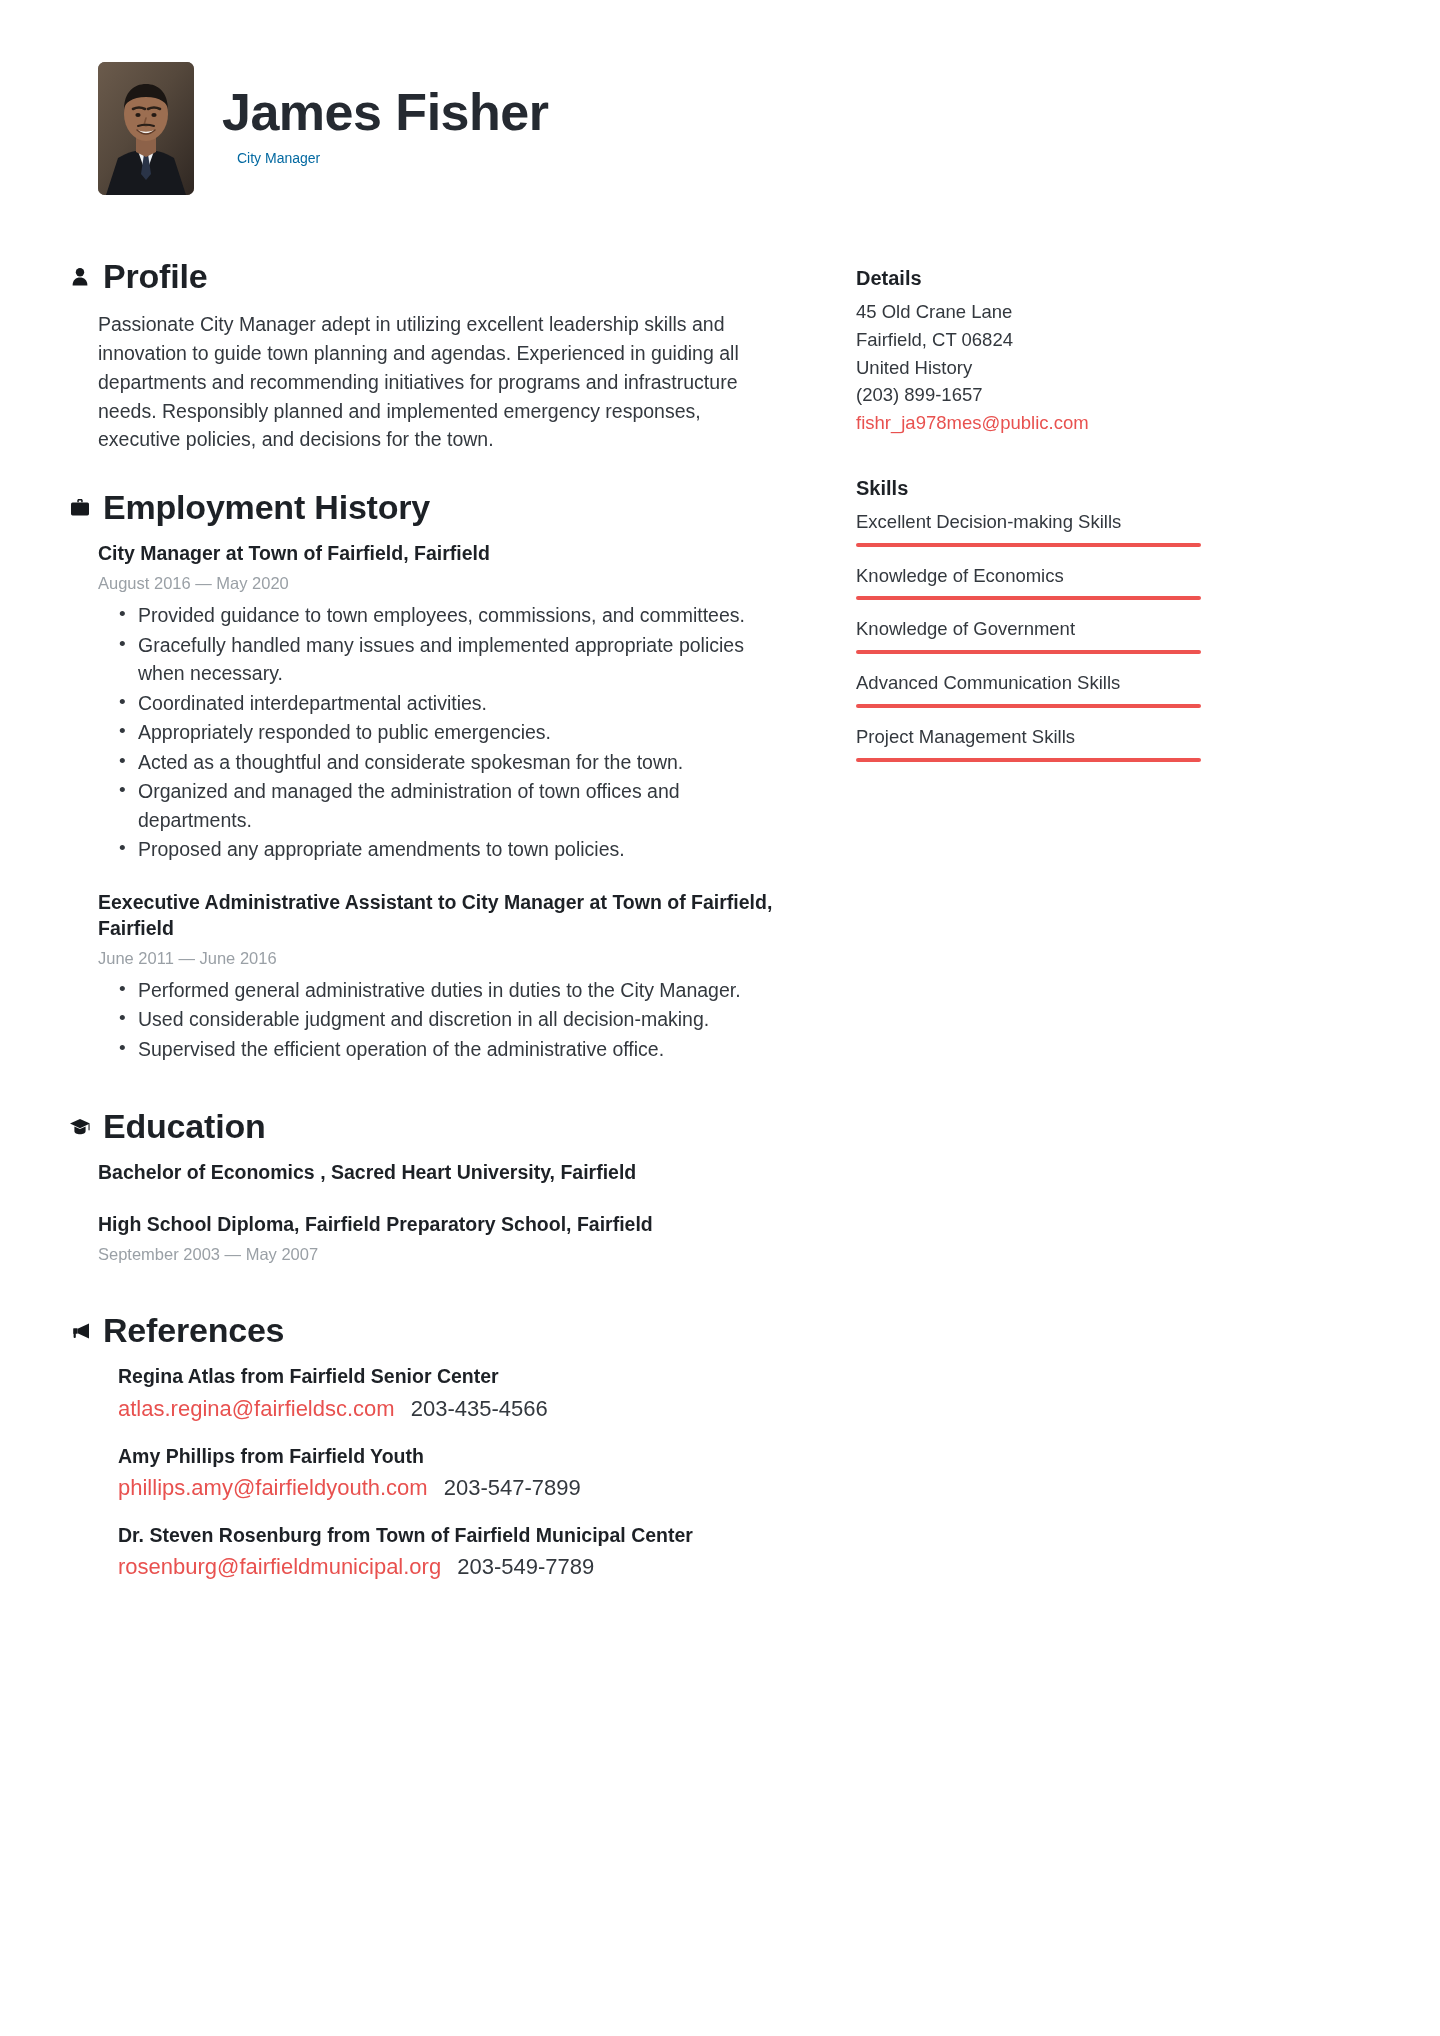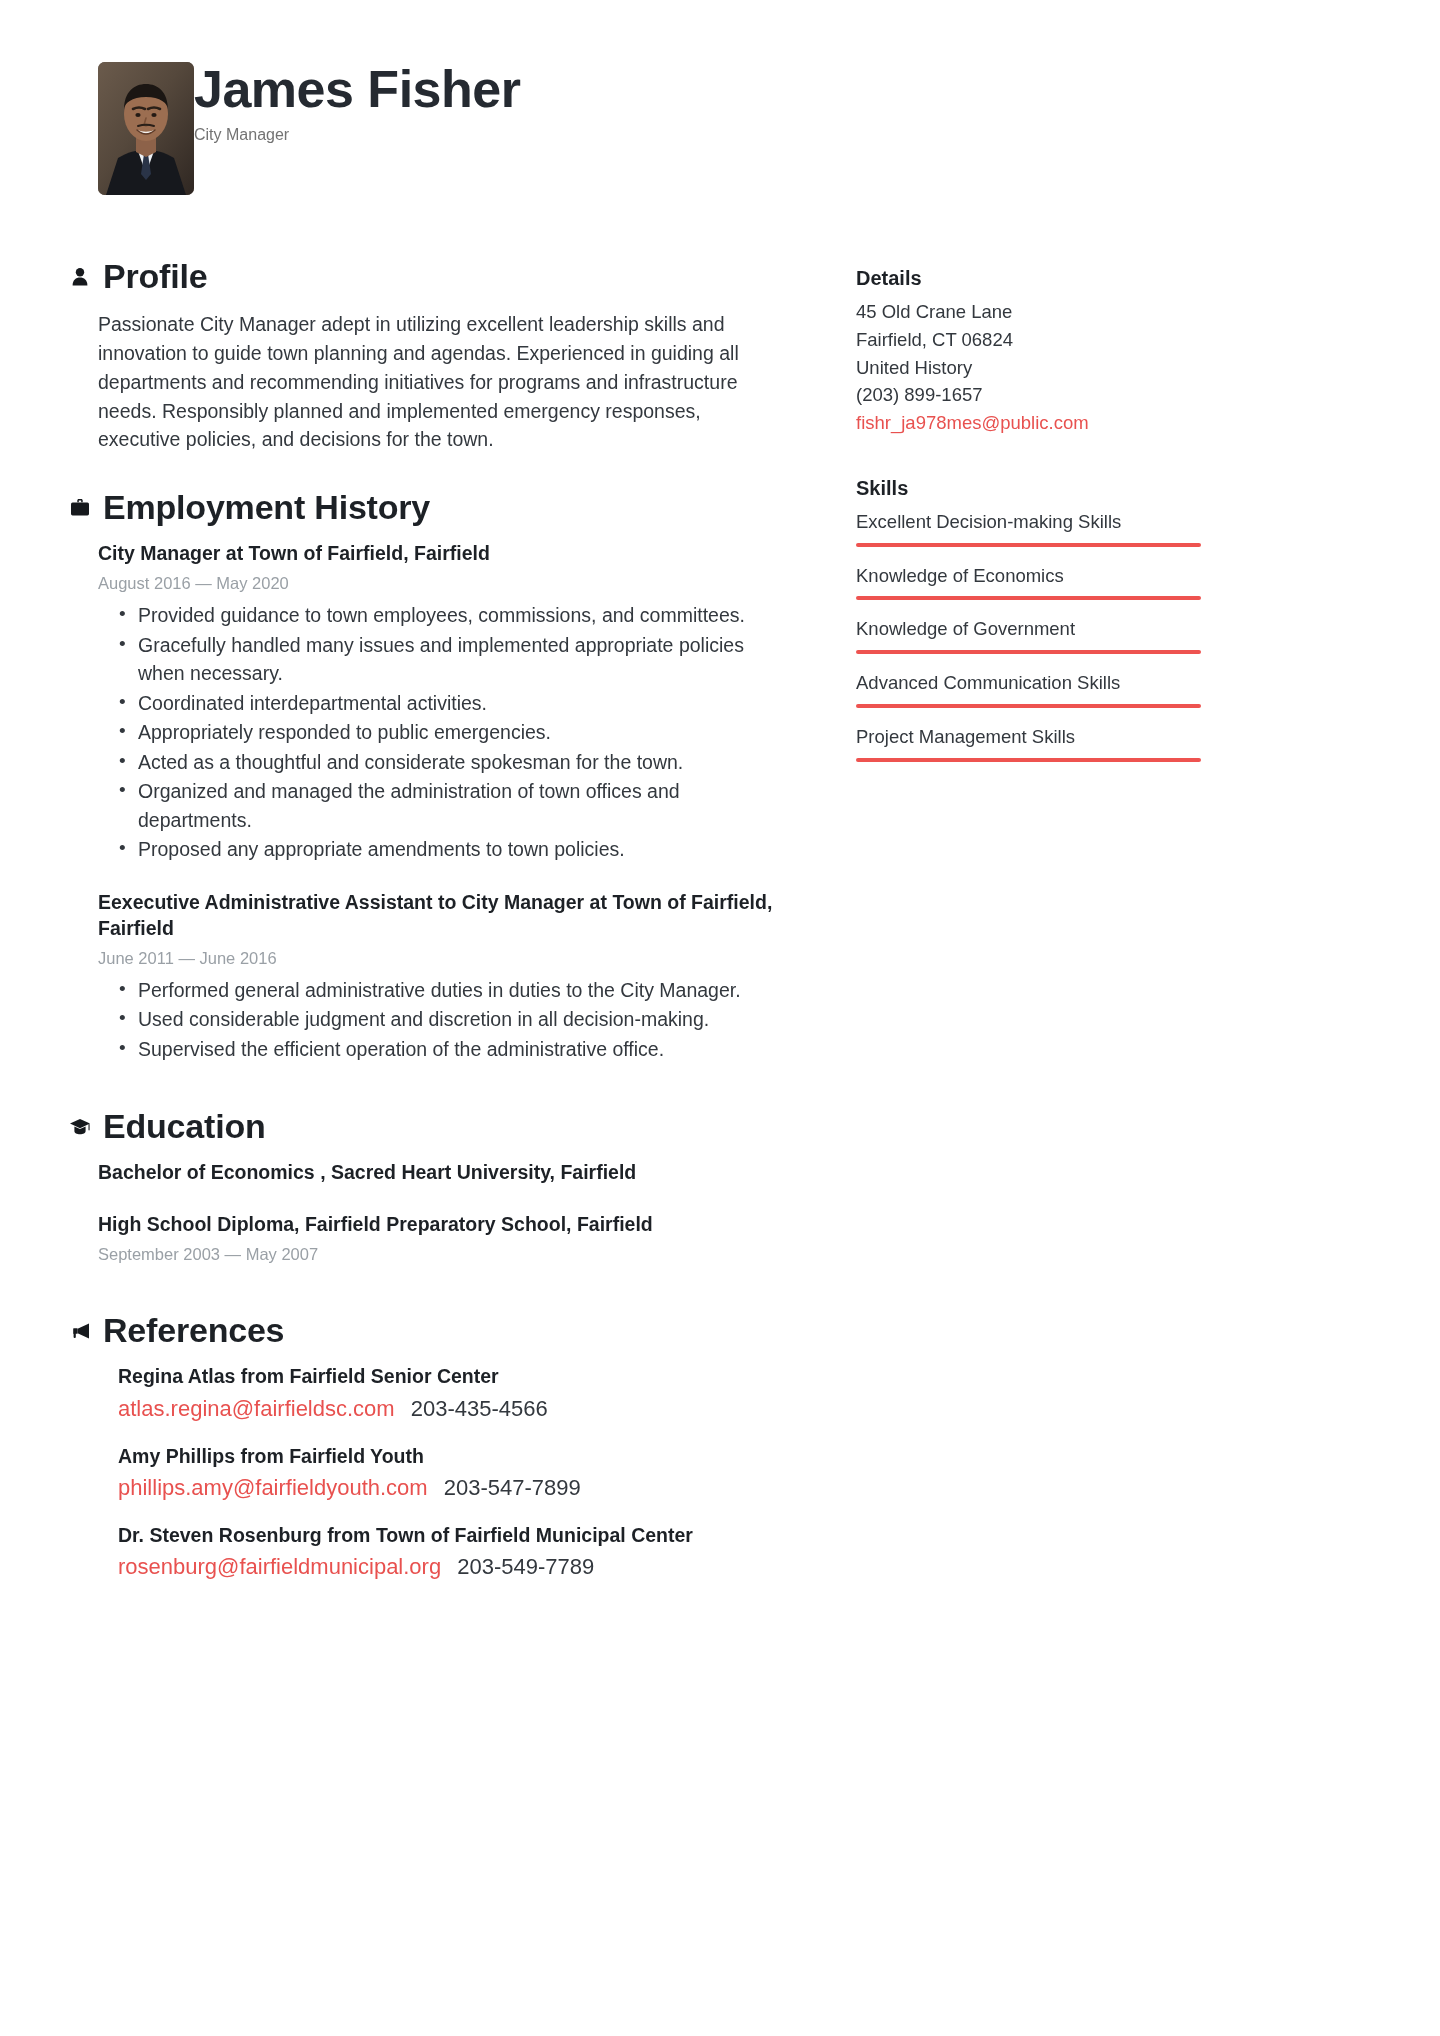--- a/index.html
+++ b/index.html
@@ -16,20 +16,22 @@
     position: relative;
     width: 1440px;
     min-height: 2036px;
     background: #fff;
     padding: 62px 90px 60px 98px;
   }
 
   
   .header {
     display: flex;
+    align-items: center;
+    gap: 28px;
     margin-bottom: 62px;
   }
   .avatar {
     width: 96px;
     height: 133px;
     border-radius: 7px;
     overflow: hidden;
     flex: 0 0 auto;
     background: #584c43;
     position: relative;
@@ -37,24 +39,25 @@
   .avatar svg { display: block; width: 100%; height: 100%; }
   .header-text { padding-bottom: 6px; }
   .name {
     font-size: 52px;
     font-weight: 700;
     letter-spacing: -0.5px;
     color: #252a31;
     line-height: 1.06;
   }
   .job-title {
-    font-size: 16px;
-    color: #737373;
+    font-size: 14px;
+    color: #0369a1;
     margin-top: 9px;
     font-weight: 400;
+    margin-left: 15px;
   }
 
   
   .body-cols {
     display: flex;
     align-items: flex-start;
   }
   .col-main { width: 690px; flex: 0 0 690px; }
   .col-side { width: 345px; flex: 0 0 345px; margin-left: 68px; padding-top: 10px; }
 

